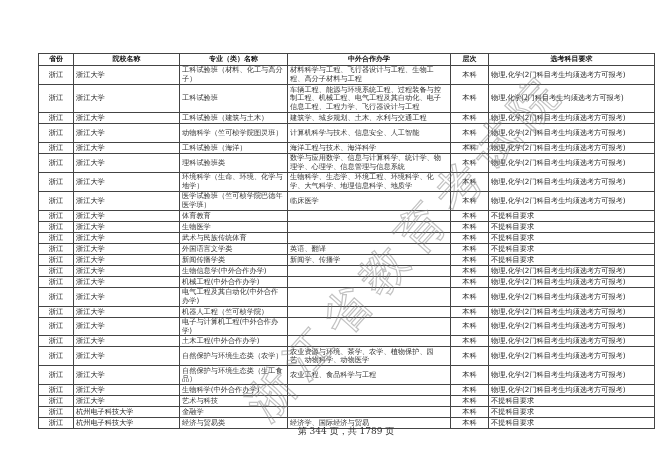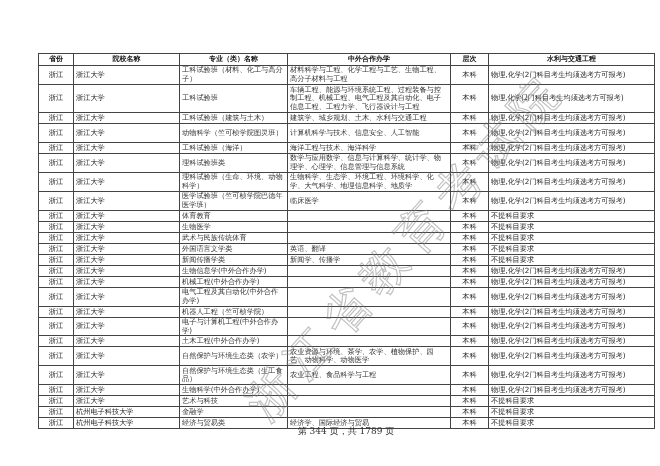--- a/index.html
+++ b/index.html
@@ -91,29 +91,29 @@
       <col style="width:38px">
       <col style="width:166px">
     </colgroup>
     <thead>
       <tr>
         <th>省份</th>
         <th>院校名称</th>
         <th>专业（类）名称</th>
         <th>中外合作办学</th>
         <th>层次</th>
-        <th>水利与交通工程</th>
+        <th>选考科目要求</th>
       </tr>
     </thead>
     <tbody id="table-body">
         <tr class="h2">
           <td class="c-prov">浙江</td>
           <td class="c-school">浙江大学</td>
           <td class="c-major">工科试验班（材料、化工与高分子）</td>
-          <td class="c-inc">材料科学与工程、化学工程与工艺、生物工程、高分子材料与工程</td>
+          <td class="c-inc">材料科学与工程、飞行器设计与工程、生物工程、高分子材料与工程</td>
           <td class="c-level">本科</td>
           <td class="c-req">物理,化学(2门科目考生均须选考方可报考)</td>
         </tr>
         <tr class="h3">
           <td class="c-prov">浙江</td>
           <td class="c-school">浙江大学</td>
           <td class="c-major">工科试验班</td>
           <td class="c-inc">车辆工程、能源与环境系统工程、过程装备与控制工程、机械工程、电气工程及其自动化、电子信息工程、工程力学、飞行器设计与工程</td>
           <td class="c-level">本科</td>
           <td class="c-req">物理,化学(2门科目考生均须选考方可报考)</td>
@@ -146,21 +146,21 @@
           <td class="c-prov">浙江</td>
           <td class="c-school">浙江大学</td>
           <td class="c-major">理科试验班类</td>
           <td class="c-inc">数学与应用数学、信息与计算科学、统计学、物理学、心理学、信息管理与信息系统</td>
           <td class="c-level">本科</td>
           <td class="c-req">物理,化学(2门科目考生均须选考方可报考)</td>
         </tr>
         <tr class="h2">
           <td class="c-prov">浙江</td>
           <td class="c-school">浙江大学</td>
-          <td class="c-major">理科试验班（生命、环境、动物科学）</td>
+          <td class="c-major">环境科学（生命、环境、化学与地学）</td>
           <td class="c-inc">生物科学、生态学、环境工程、环境科学、化学、大气科学、地理信息科学、地质学</td>
           <td class="c-level">本科</td>
           <td class="c-req">物理,化学(2门科目考生均须选考方可报考)</td>
         </tr>
         <tr class="h2">
           <td class="c-prov">浙江</td>
           <td class="c-school">浙江大学</td>
           <td class="c-major">医学试验班（竺可桢学院巴德年医学班）</td>
           <td class="c-inc">临床医学</td>
           <td class="c-level">本科</td>

